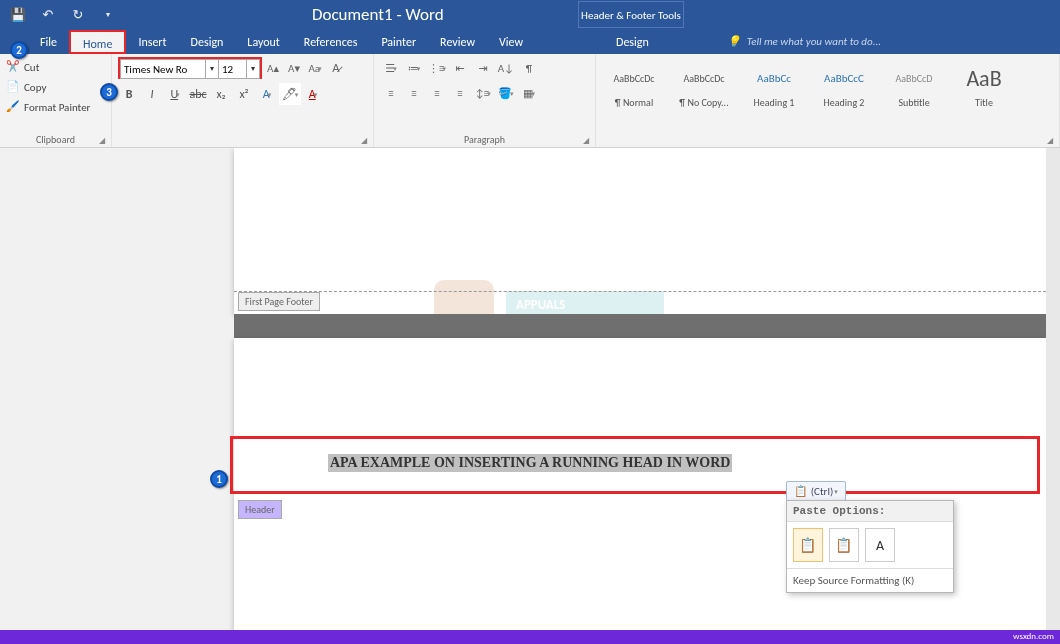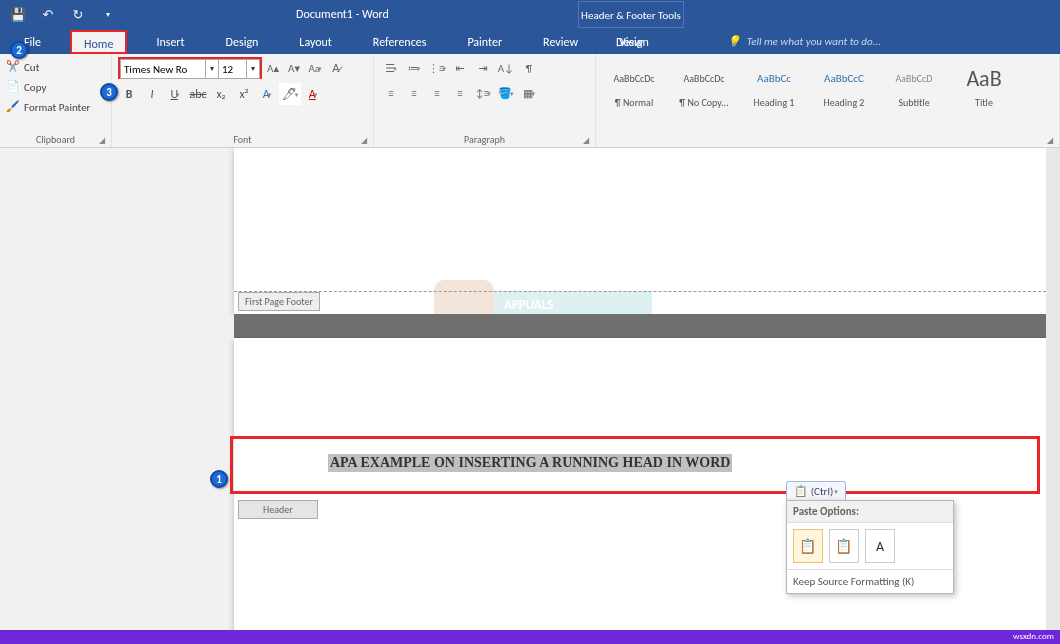--- a/index.html
+++ b/index.html
@@ -2,25 +2,25 @@
 <html><head>
 <meta charset="utf-8">
 <style>
   * { box-sizing: border-box; margin: 0; padding: 0; font-family: "Segoe UI", Calibri, sans-serif; }
   body { width: 1060px; height: 644px; background: #fff; overflow: hidden; font-size: 12px; color: #333; position: relative; }
 
   
   .title-bar { height: 28px; background: #2b579a; display: flex; align-items: center; color: #fff; position: relative; }
   .qat { display: flex; align-items: center; gap: 10px; padding: 0 8px; }
   .qat-item { width: 20px; height: 20px; display: flex; align-items: center; justify-content: center; color: #fff; font-size: 13px; opacity: .9; }
-  .title-center { position: absolute; left: 296px; font-size: 12px; }
+  .title-center { position: absolute; left: 312px; font-size: 17px; }
   .tool-tab { position: absolute; left: 578px; width: 106px; text-align: center; font-size: 11px; border: 1px solid #4f76b5; height: 27px; line-height: 27px; background: #2b579a; }
 
   
-  .tabs { height: 26px; background: #2b579a; display: flex; align-items: flex-end; color: #fff; padding-left: 12px; gap: 17px; }
+  .tabs { height: 26px; background: #2b579a; display: flex; align-items: flex-end; color: #fff; padding-left: 28px; gap: 0; }
   .tab { padding: 0 12px; height: 24px; line-height: 24px; font-size: 12px; cursor: pointer; }
   .tab.home { background: #f3f3f3; color: #2b579a; border: 2px solid #e7262b; font-weight: 400; }
   .tab.file { background: #2b579a; color:#fff; }
   .tab.design2 { position: absolute; left: 604px; color:#fff; }
   .tab.tell { position: absolute; left: 715px; color:#c9d6ec; font-style: italic; font-size: 11px; display:flex; align-items:center; gap:6px; }
 
   
   .ribbon { height: 94px; background: #f3f3f3; border-bottom: 1px solid #d1d1d1; display: flex; }
   .group { border-right: 1px solid #e2e2e2; position: relative; padding: 3px 6px 14px 6px; }
   .group-label { position: absolute; bottom: 1px; left: 0; right: 0; text-align: center; font-size: 10px; color: #666; }
@@ -60,31 +60,31 @@
   
   .doc-area { position:absolute; top:148px; left:0; right:0; bottom:14px; background:#f1f1f1; overflow:hidden; }
   .page { position:absolute; left:234px; width:812px; background:#fff; box-shadow:0 2px 6px rgba(0,0,0,.25); }
   .page1 { top:0; height:166px; }
   .gap { position:absolute; left:234px; top:166px; width:812px; height:24px; background:#6f6f6f; }
   .page2 { top:190px; height:296px; }
 
   .footer-label{position:absolute; left:4px; top:144px; background:#eee; border:1px solid #aaa; padding:2px 6px; font-size:10px; color:#666;}
   .footer-line{position:absolute; left:0; right:0; top:143px; border-top:1px dashed #999;}
 
-  .watermark { position:absolute; left:200px; top:122px; width:300px; height:80px; opacity:.25; display:flex; align-items:center; gap:0; pointer-events:none; }
+  .watermark { position:absolute; left:200px; top:122px; width:300px; height:80px; opacity:.25; display:flex; align-items:center; gap:12px; pointer-events:none; }
   .wm-char{width:60px; height:60px; background:#d19c6f; border-radius:10px;}
   .wm-text{background:#7cc7cc; padding:6px 10px; color:#fff; font-size:9px; font-weight:bold;}
   .header-red{position:absolute; left:-4px; top:98px; width:810px; height:58px; border:3px solid #e7262b;}
   .header-text{position:absolute; left:94px; top:116px; font-family:"Times New Roman",serif; font-size:14px; font-weight:bold; background:#c0c0c0; padding:1px 2px;}
-  .header-label{position:absolute; left:4px; top:162px; background:#e5e5e5; border:1px solid #aaa; padding:2px 24px; font-size:10px; color:#666;}
+  .header-label{position:absolute; left:4px; top:162px; background:#c4b5fd; border:1px solid #aaa; padding:2px 6px; font-size:10px; color:#666;}
 
   
   .ctrl-btn{position:absolute; left:786px; top:333px; border:1px solid #a5b9d6; background:#f2f6fc; padding:3px 7px; font-size:11px; color:#446; display:flex; align-items:center; gap:3px; border-radius:2px;}
   .paste-pop{position:absolute; left:786px; top:352px; width:168px; background:#fff; border:1px solid #b7b7b7; box-shadow:2px 2px 6px rgba(0,0,0,.25); font-size:11px;}
-  .paste-hdr{background:#f1f1f1; padding:4px 6px; font-weight:bold; color:#666; border-bottom:1px solid #ddd;}
+  .paste-hdr{background:#f1f1f1; padding:4px 6px; font-weight:bold; color:#666; border-bottom:1px solid #ddd;font-family:Liberation Mono, monospace;}
   .paste-icons{display:flex; gap:6px; padding:6px;}
   .p-icon{width:30px; height:34px; border:1px solid #ccc; display:flex; align-items:center; justify-content:center; font-size:14px;}
   .p-icon.sel{border-color:#f0c070; background:#fff4dc;}
   .paste-foot{border-top:1px solid #ddd; padding:5px 6px; color:#555;}
 
   
   .step{position:absolute; width:18px; height:18px; border-radius:50%; background:#1d6bd6; color:#fff; font-size:11px; font-weight:bold; display:flex; align-items:center; justify-content:center; border:2px solid #0e4aa3; box-shadow:1px 1px 2px rgba(0,0,0,.4);}
   .step1{left:210px; top:470px;}
   .step2{left:10px; top:41px;}
   .step3{left:100px; top:83px;}
@@ -171,21 +171,20 @@
         </div>
       <div class="font-btn">x₂</div>
       <div class="font-btn">x²</div>
       <div class="font-btn" style="color:#2e74b5;">A<span class="dd-arrow">▾</span></div>
       <div class="font-btn" style="background:linear-gradient(#fff,#fff);">🖊<span class="dd-arrow">▾</span></div>
       <div class="font-btn" style="color:#c00;">
           <u>A</u>
           <span class="dd-arrow">▾</span>
         </div>
     </div>
-    <div class="group-label">Font</div>
     <div class="dialog-launcher">◢</div>
   </div>
 
   <div class="group paragraph">
     <div class="para-row">
       <div class="para-btn">☰<span class="dd-arrow">▾</span></div>
       <div class="para-btn">≔<span class="dd-arrow">▾</span></div>
       <div class="para-btn">⋮≡<span class="dd-arrow">▾</span></div>
       <div class="para-btn">⇤</div>
       <div class="para-btn">⇥</div>

